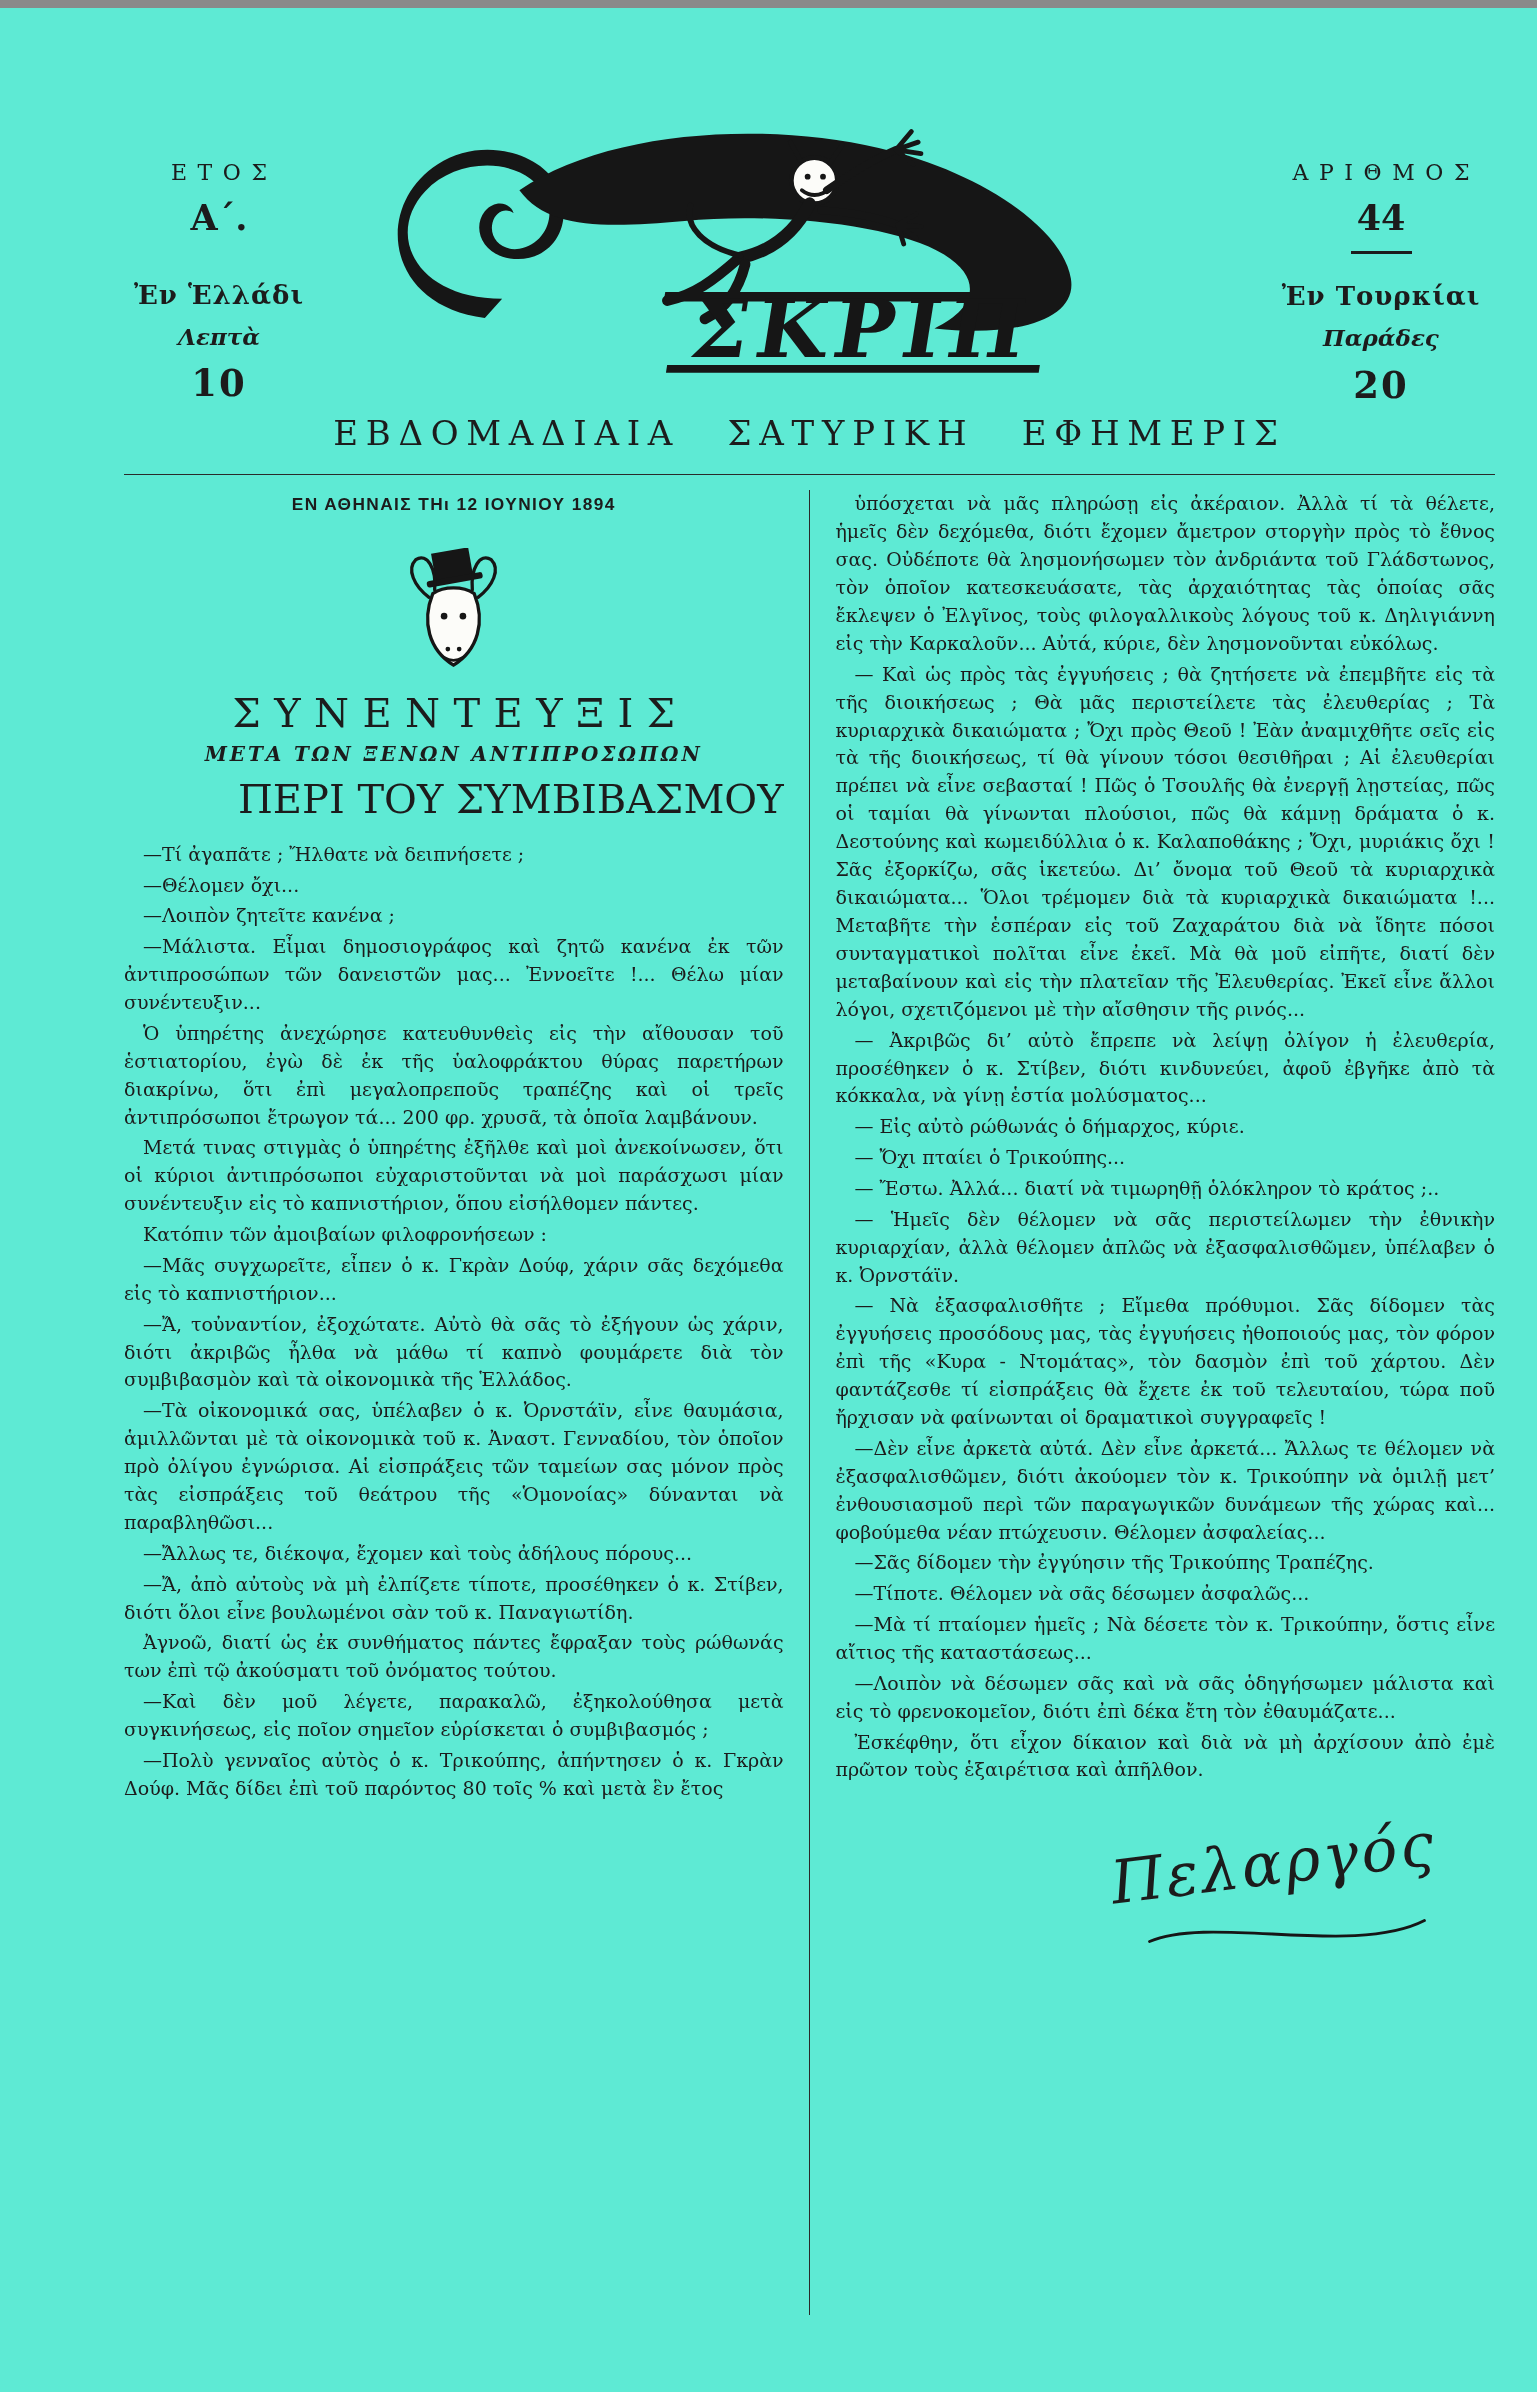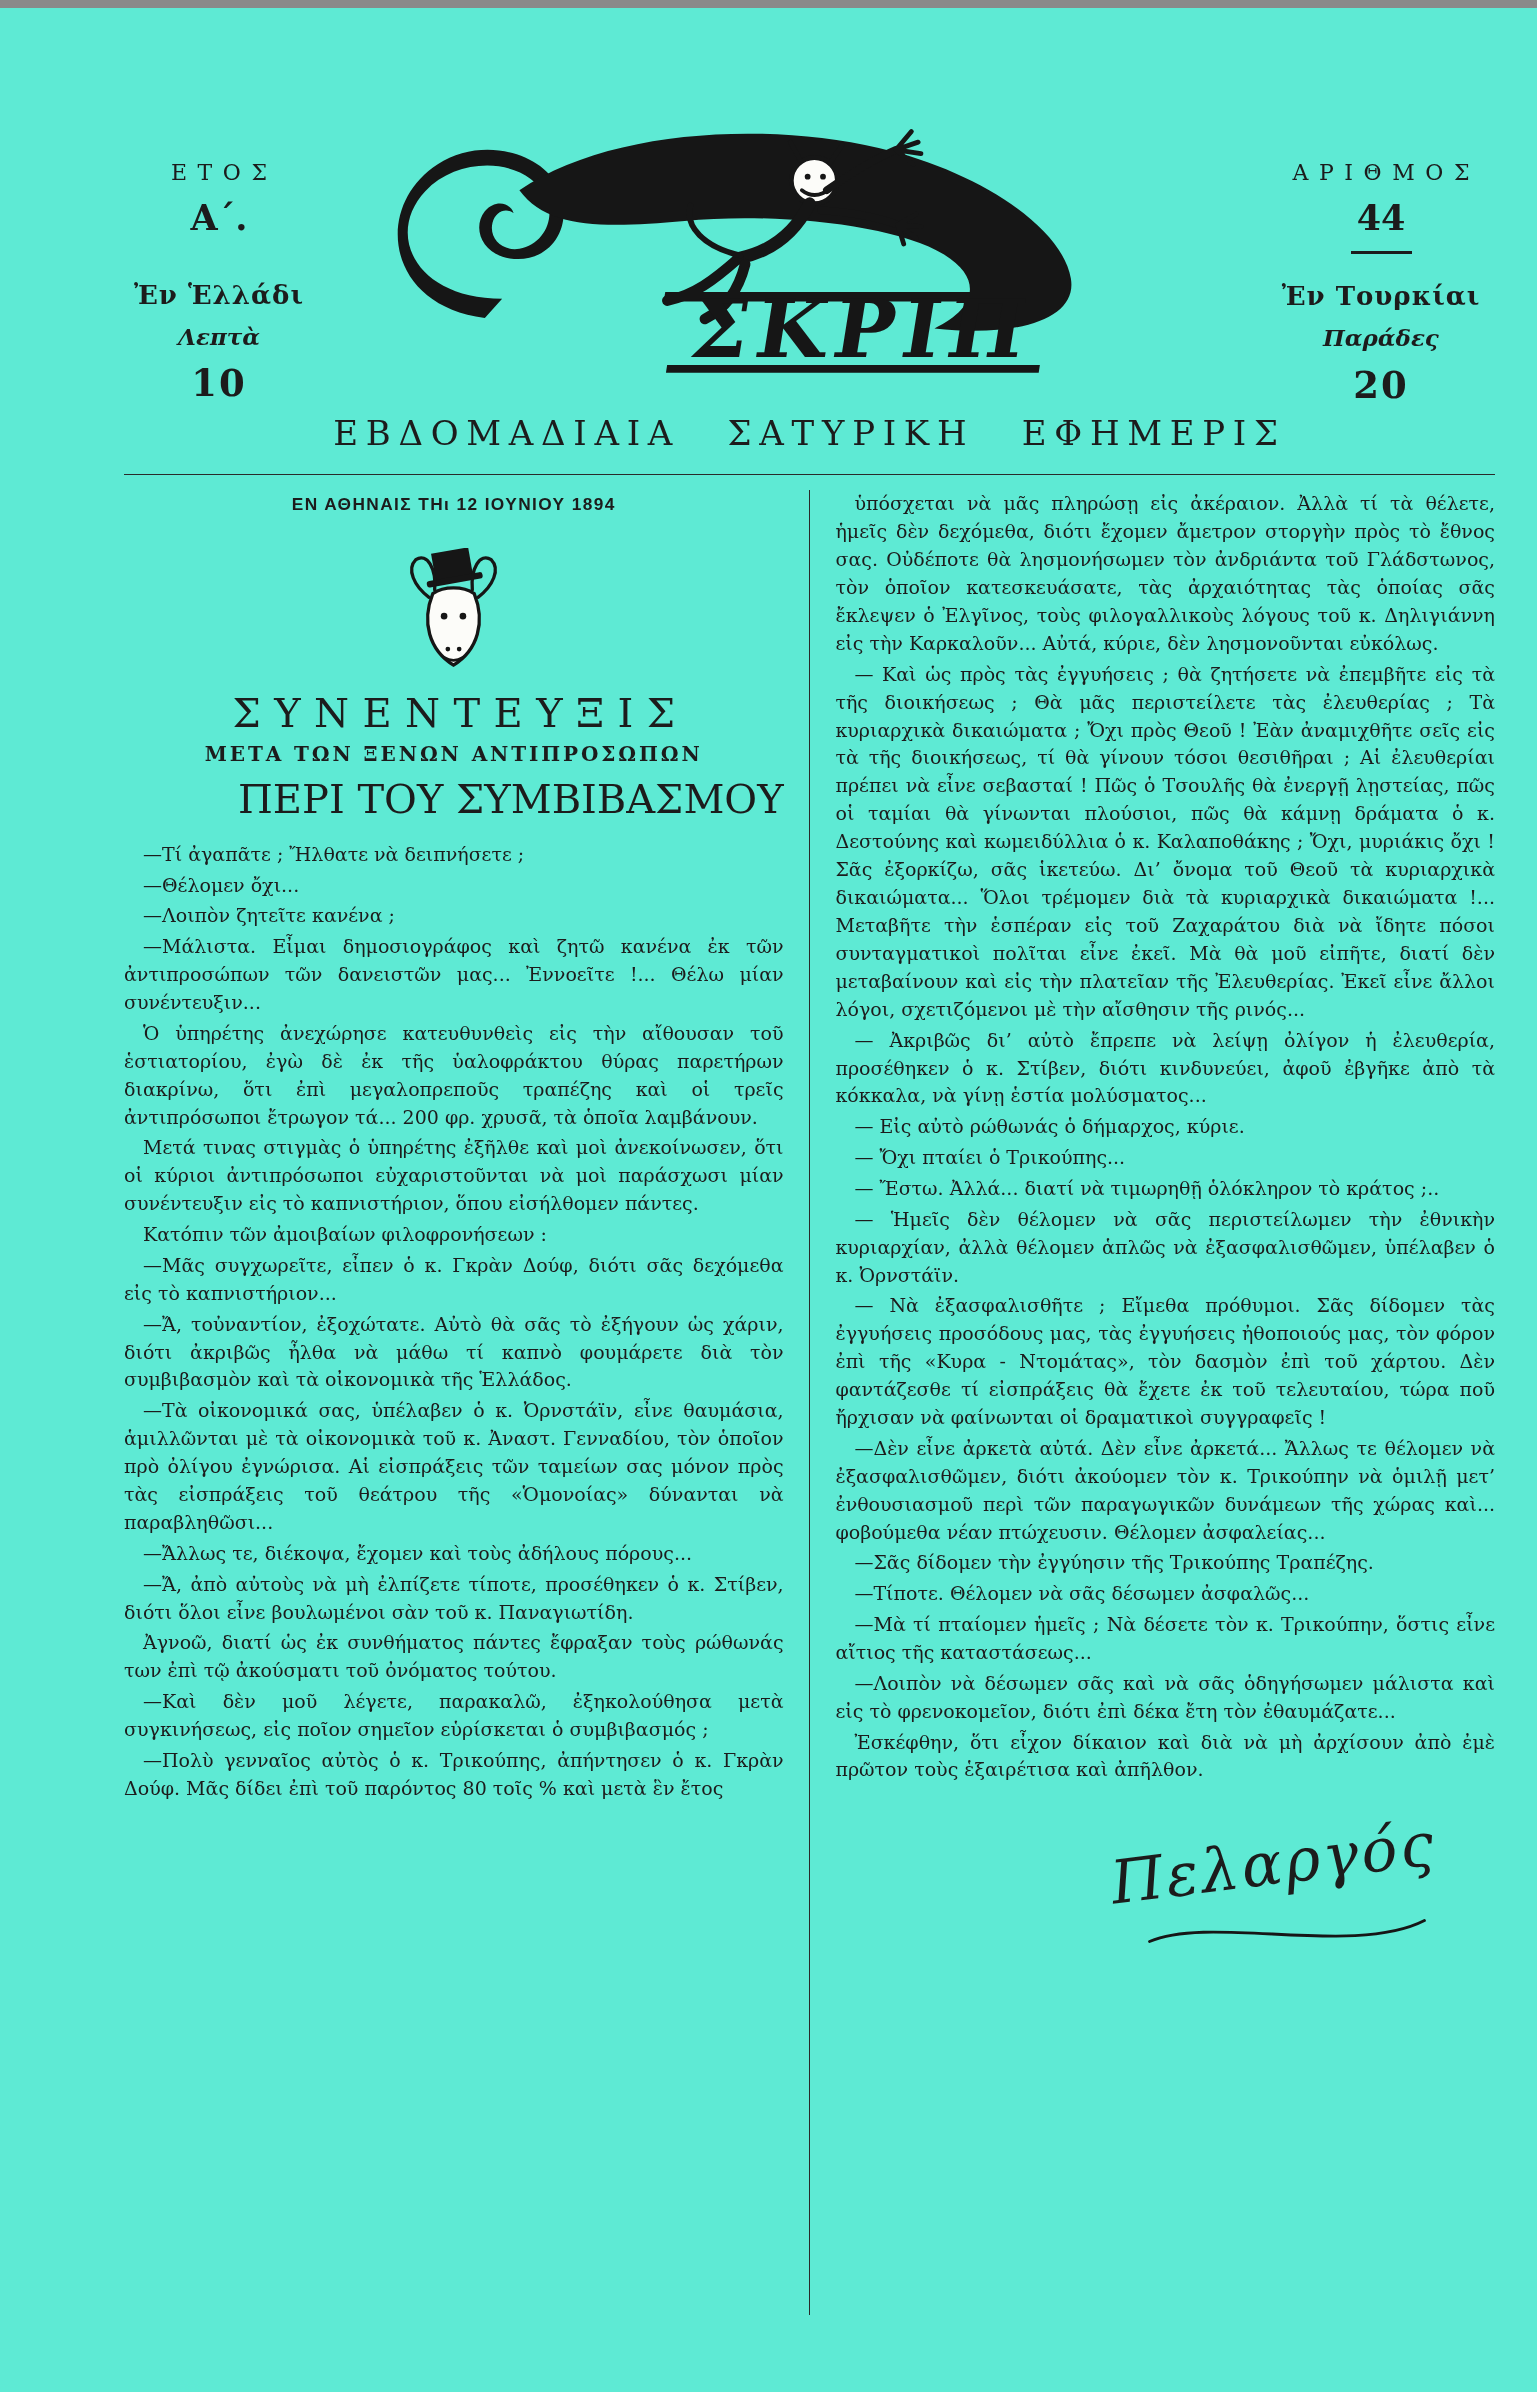--- a/index.html
+++ b/index.html
@@ -35,21 +35,21 @@
   .divider{width:1.9px;background:#2a2a2a;}
   .dateline{
     text-align:center;font-family:"Liberation Sans", sans-serif;
     font-weight:bold;font-size:17.3px;letter-spacing:1.4px;margin-top:3.8px;
   }
   .ornament{display:flex;justify-content:center;margin:33px 0 7.7px;}
   .headline{
     text-align:center;font-size:40px;font-weight:normal;letter-spacing:13.4px;
     text-indent:13.4px;margin:17.3px 0 3.8px;
   }
-  .subhead1{text-align:center;font-size:20px;font-weight:bold;letter-spacing:2.9px;margin:5.8px 0 3.8px;}
+  .subhead1{text-align:center;font-size:20px;font-weight:bold;letter-spacing:2.9px;margin:5.8px 0 3.8px;font-style:italic;}
   .subhead2{text-align:right;font-size:40px;font-weight:normal;margin:9.6px 0 19px;}
   .para{
     font-size:19px;line-height:1.47;text-align:justify;margin:0 0 2.9px;
     text-indent:19px;
   }
   
   .signature{position:relative;margin:44px 58px 0 0;text-align:right;height:144px;}
   .signature-text{
     display:inline-block;font-size:60px;font-style:italic;letter-spacing:2.9px;
     transform:rotate(-7deg);
@@ -149,21 +149,21 @@
       <h3 class="subhead2">ΠΕΡΙ ΤΟΥ ΣΥΜΒΙΒΑΣΜΟΥ</h3>
 
       <div class="body">
           <p class="para">—Τί ἀγαπᾶτε ; Ἤλθατε νὰ δειπνήσετε ;</p>
           <p class="para">—Θέλομεν ὄχι...</p>
           <p class="para">—Λοιπὸν ζητεῖτε κανένα ;</p>
           <p class="para">—Μάλιστα. Εἶμαι δημοσιογράφος καὶ ζητῶ κανένα ἐκ τῶν ἀντιπροσώπων τῶν δανειστῶν μας... Ἐννοεῖτε !... Θέλω μίαν συνέντευξιν...</p>
           <p class="para">Ὁ ὑπηρέτης ἀνεχώρησε κατευθυνθεὶς εἰς τὴν αἴθουσαν τοῦ ἑστιατορίου, ἐγὼ δὲ ἐκ τῆς ὑαλοφράκτου θύρας παρετήρων διακρίνω, ὅτι ἐπὶ μεγαλοπρεποῦς τραπέζης καὶ οἱ τρεῖς ἀντιπρόσωποι ἔτρωγον τά... 200 φρ. χρυσᾶ, τὰ ὁποῖα λαμβάνουν.</p>
           <p class="para">Μετά τινας στιγμὰς ὁ ὑπηρέτης ἐξῆλθε καὶ μοὶ ἀνεκοίνωσεν, ὅτι οἱ κύριοι ἀντιπρόσωποι εὐχαριστοῦνται νὰ μοὶ παράσχωσι μίαν συνέντευξιν εἰς τὸ καπνιστήριον, ὅπου εἰσήλθομεν πάντες.</p>
           <p class="para">Κατόπιν τῶν ἀμοιβαίων φιλοφρονήσεων :</p>
-          <p class="para">—Μᾶς συγχωρεῖτε, εἶπεν ὁ κ. Γκρὰν Δούφ, διότι σᾶς δεχόμεθα εἰς τὸ καπνιστήριον...</p>
+          <p class="para">—Μᾶς συγχωρεῖτε, εἶπεν ὁ κ. Γκρὰν Δούφ, χάριν σᾶς δεχόμεθα εἰς τὸ καπνιστήριον...</p>
           <p class="para">—Ἄ, τοὐναντίον, ἐξοχώτατε. Αὐτὸ θὰ σᾶς τὸ ἐξήγουν ὡς χάριν, διότι ἀκριβῶς ἦλθα νὰ μάθω τί καπνὸ φουμάρετε διὰ τὸν συμβιβασμὸν καὶ τὰ οἰκονομικὰ τῆς Ἑλλάδος.</p>
           <p class="para">—Τὰ οἰκονομικά σας, ὑπέλαβεν ὁ κ. Ὀρνστάϊν, εἶνε θαυμάσια, ἁμιλλῶνται μὲ τὰ οἰκονομικὰ τοῦ κ. Ἀναστ. Γενναδίου, τὸν ὁποῖον πρὸ ὀλίγου ἐγνώρισα. Αἱ εἰσπράξεις τῶν ταμείων σας μόνον πρὸς τὰς εἰσπράξεις τοῦ θεάτρου τῆς «Ὁμονοίας» δύνανται νὰ παραβληθῶσι...</p>
           <p class="para">—Ἄλλως τε, διέκοψα, ἔχομεν καὶ τοὺς ἀδήλους πόρους...</p>
           <p class="para">—Ἄ, ἀπὸ αὐτοὺς νὰ μὴ ἐλπίζετε τίποτε, προσέθηκεν ὁ κ. Στίβεν, διότι ὅλοι εἶνε βουλωμένοι σὰν τοῦ κ. Παναγιωτίδη.</p>
           <p class="para">Ἀγνοῶ, διατί ὡς ἐκ συνθήματος πάντες ἔφραξαν τοὺς ρώθωνάς των ἐπὶ τῷ ἀκούσματι τοῦ ὀνόματος τούτου.</p>
           <p class="para">—Καὶ δὲν μοῦ λέγετε, παρακαλῶ, ἐξηκολούθησα μετὰ συγκινήσεως, εἰς ποῖον σημεῖον εὑρίσκεται ὁ συμβιβασμός ;</p>
           <p class="para">—Πολὺ γενναῖος αὐτὸς ὁ κ. Τρικούπης, ἀπήντησεν ὁ κ. Γκρὰν Δούφ. Μᾶς δίδει ἐπὶ τοῦ παρόντος 80 τοῖς % καὶ μετὰ ἓν ἔτος</p>
         </div>
     </section>
 

